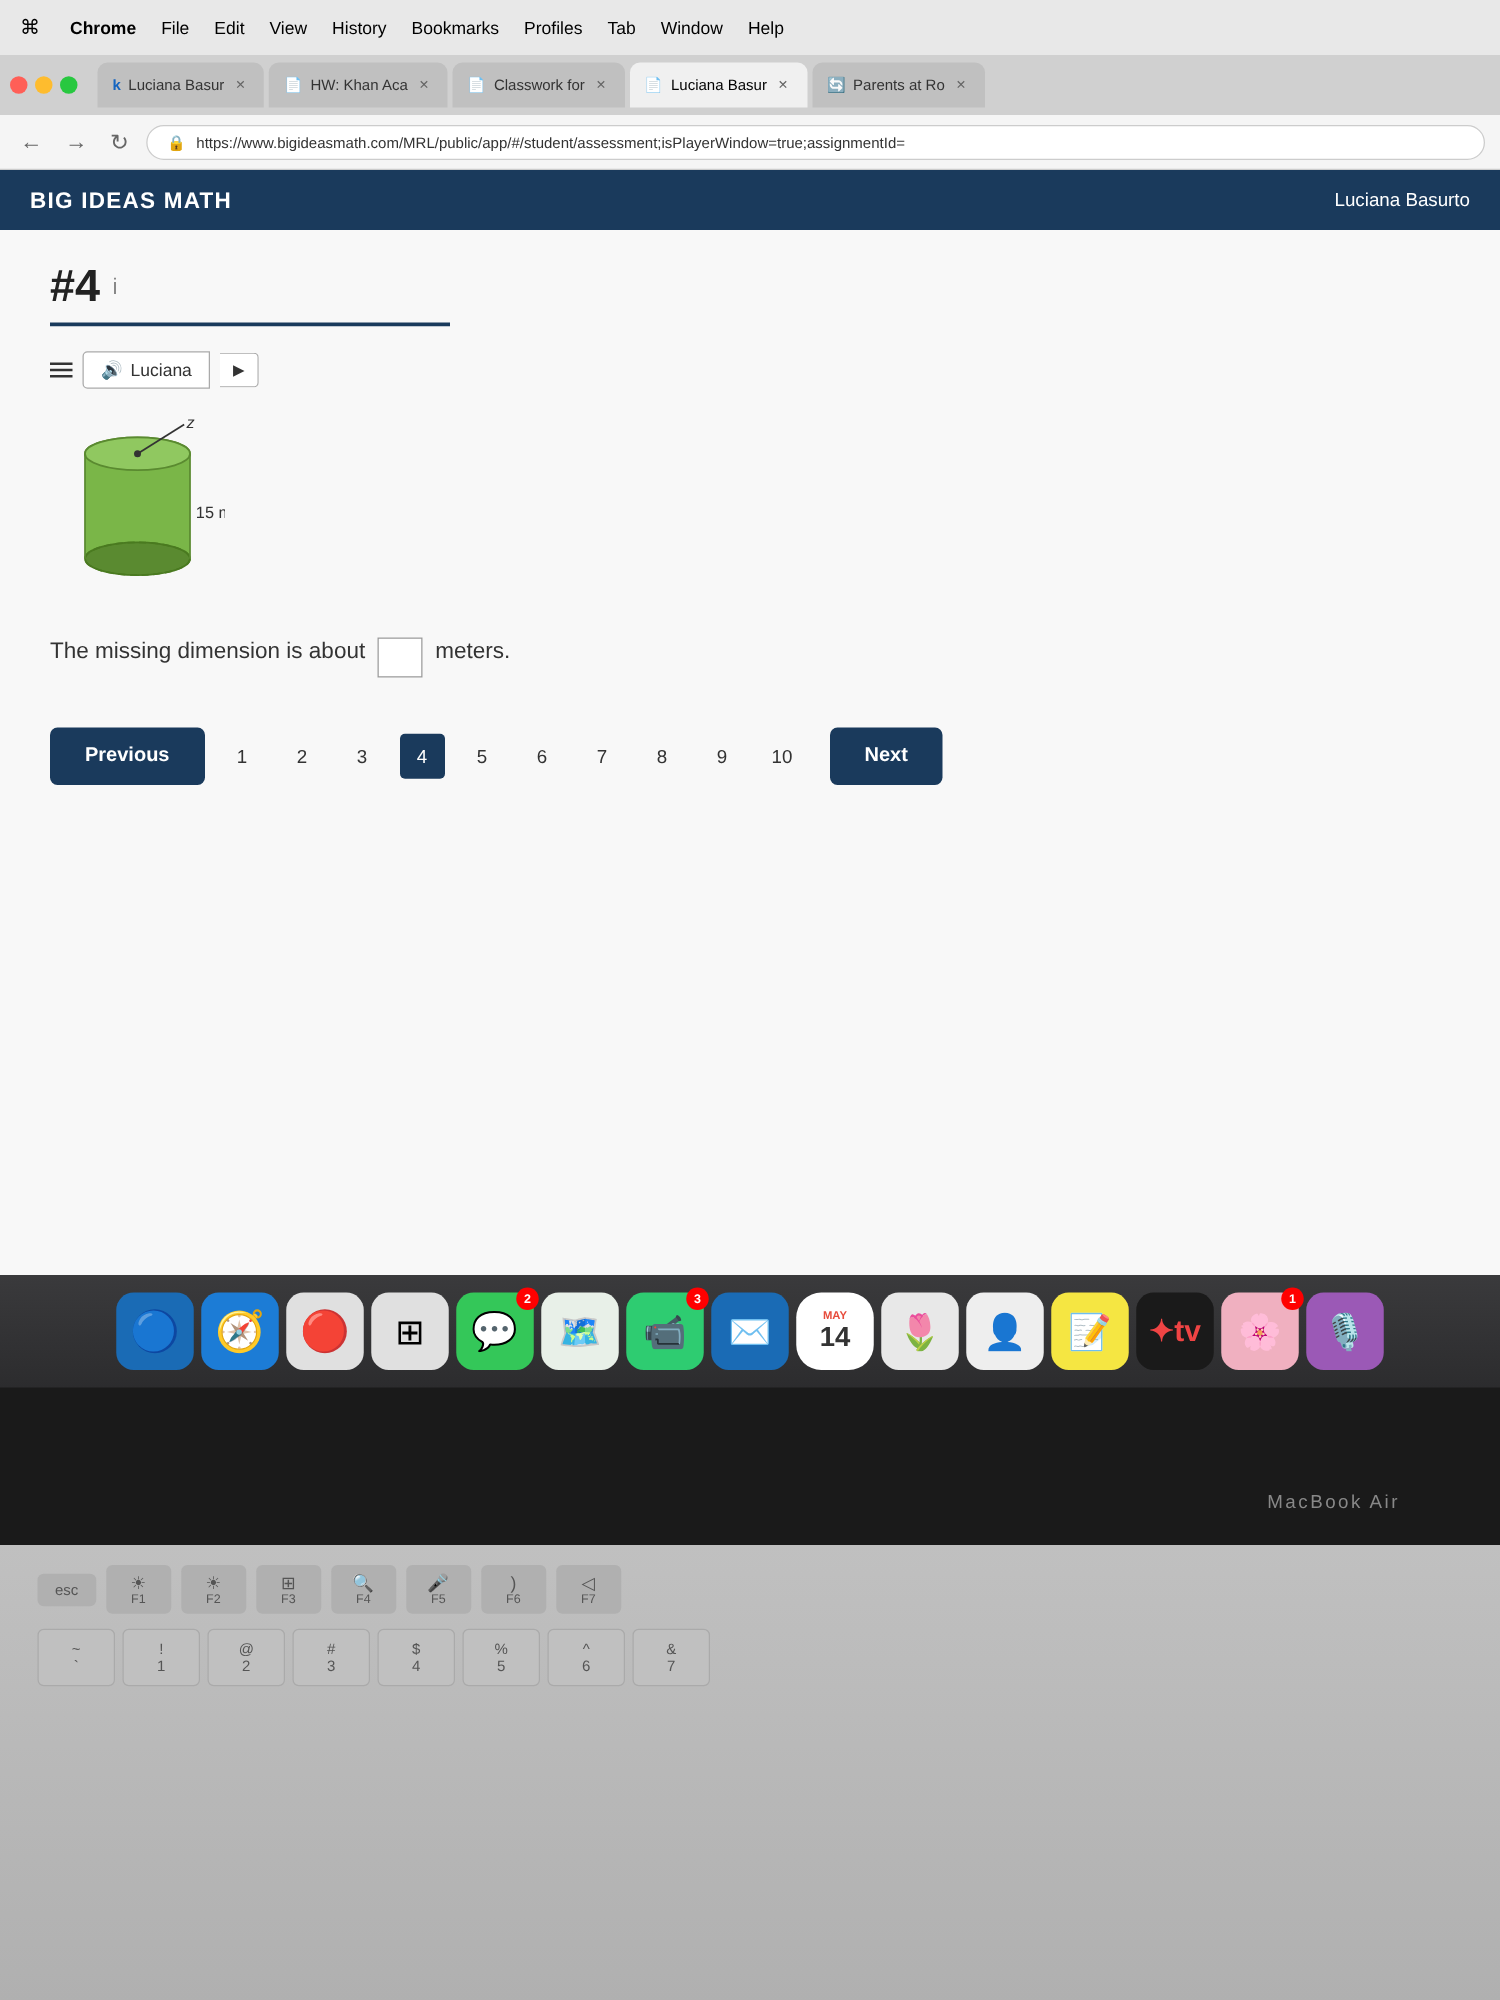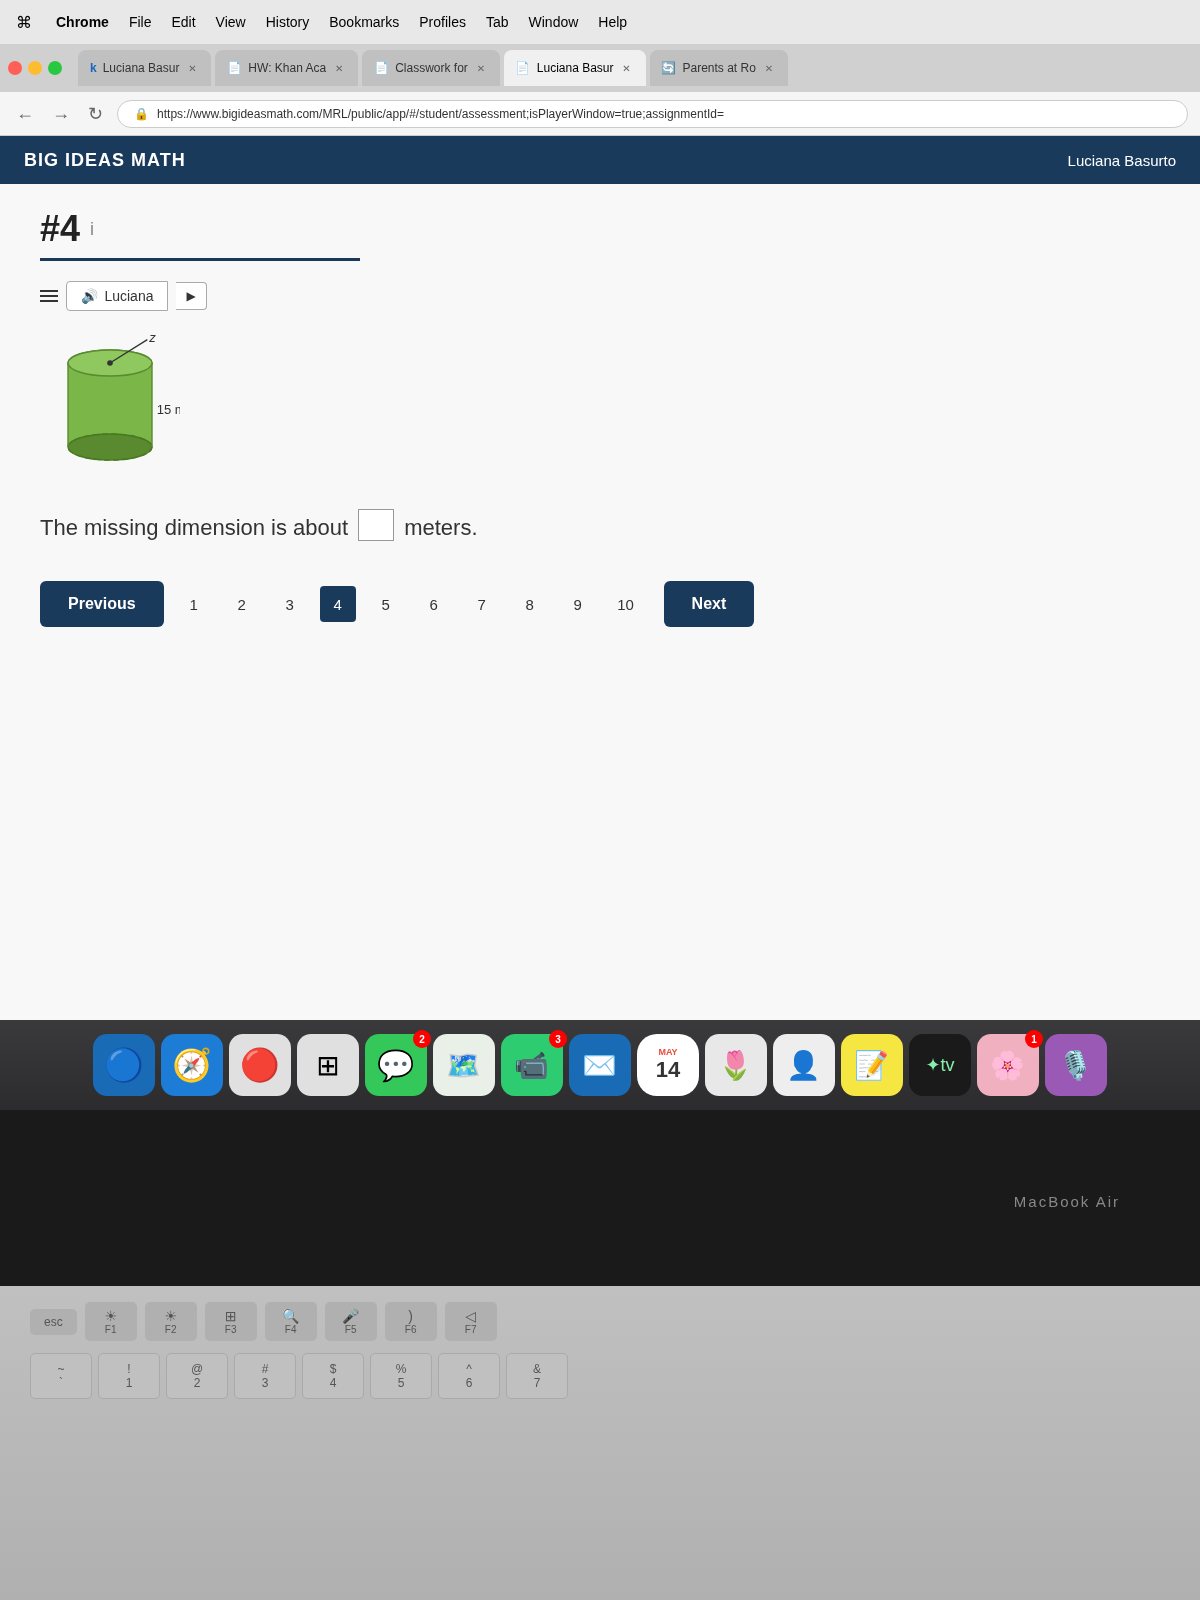--- a/index.html
+++ b/index.html
@@ -227,24 +227,24 @@
       margin-bottom: 30px;
       position: relative;
     }
 
     .cylinder-svg {
       width: 140px;
       height: 140px;
     }
 
     .answer-line {
-      font-size: 22px;
+      font-size: 18px;
       color: #333;
       display: flex;
-      align-items: flex-end;
+      align-items: flex-start;
       gap: 10px;
       margin-bottom: 40px;
     }
     .answer-box {
       width: 36px;
       height: 32px;
       border: 1px solid #999;
       background: #fff;
       display: inline-block;
     }
@@ -521,34 +521,34 @@
   <div class="dock-icon" style="background:#e8e8e8;">
     <span style="font-size:28px;">🌷</span>
   </div>
   <div class="dock-icon" style="background:#eee;">
     <span style="font-size:28px;">👤</span>
   </div>
   <div class="dock-icon" style="background:#f5e642;">
     <span style="font-size:28px;">📝</span>
   </div>
   <div class="dock-icon" style="background:#1a1a1a;color:white;">
-    <span style="font-size:18px;color:#86efac;font-weight:normal;">✦tv</span>
+    <span style="font-size:24px;color:#ef4444;font-weight:bold;">✦tv</span>
   </div>
   <div class="dock-icon" style="background:#f0b0c0;position:relative;">
     <span style="font-size:28px;">🌸</span>
     <div class="dock-badge">1</div>
   </div>
   <div class="dock-icon" style="background:#9b59b6;">
     <span style="font-size:28px;">🎙️</span>
   </div>
 </div>
 
 <div style="position:absolute;bottom:390px;right:80px;color:#888;font-size:15px;letter-spacing:2px;">MacBook Air</div>
 
-<div style="position:absolute;bottom:0;left:0;right:0;height:314px;background:linear-gradient(to bottom,#c0c0c0,#b0b0b0);">
+<div style="position:absolute;bottom:0;left:0;right:0;height:364px;background:linear-gradient(to bottom,#c0c0c0,#b0b0b0);">
 
   <div style="display:flex;align-items:center;padding:16px 30px 8px;gap:8px;">
     <div style="background:#b0b0b0;border-radius:5px;padding:6px 14px;font-size:12px;color:#555;">
       <span>esc</span>
     </div>
     <div style="background:#b0b0b0;border-radius:5px;padding:6px 10px;font-size:10px;color:#555;text-align:center;min-width:52px;">
       <div style="font-size:14px;">☀</div>
       <div>F1</div>
     </div>
     <div style="background:#b0b0b0;border-radius:5px;padding:6px 10px;font-size:10px;color:#555;text-align:center;min-width:52px;">

